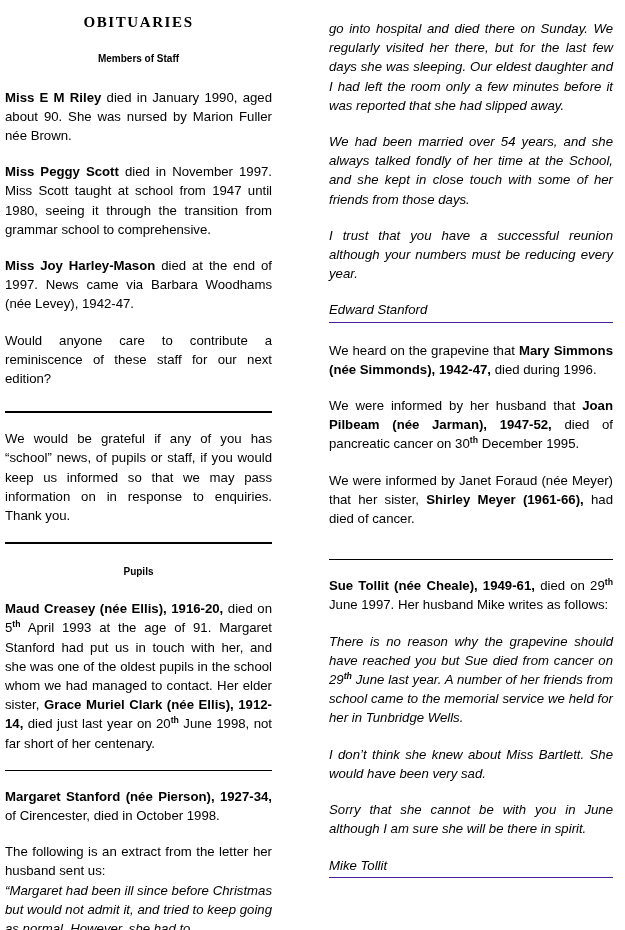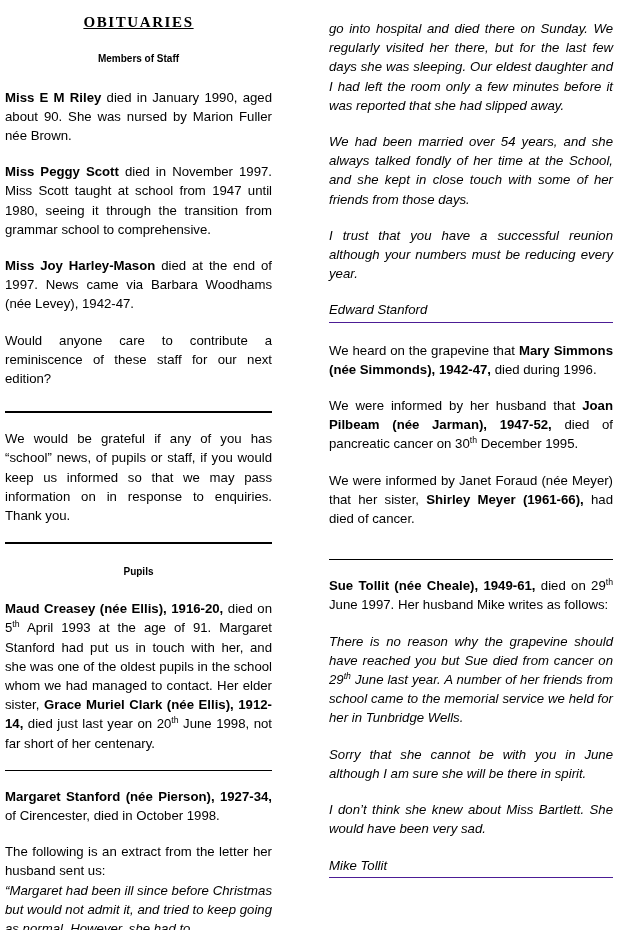--- a/index.html
+++ b/index.html
@@ -35,21 +35,20 @@
   }
   h1.doc-title {
     font-family: "Liberation Serif", serif;
     font-size: 15px;
     font-weight: bold;
     letter-spacing: 1.6px;
     text-align: center;
     margin: 0 0 22px 0;
     padding: 0;
     line-height: 1.1;
-    text-decoration: underline;
   }
   h2.section-head {
     font-size: 10px;
     font-weight: bold;
     text-align: center;
     margin: 0 0 24px 0;
     padding: 0;
     line-height: 1.1;
   }
   h2.section-head.pupils {
@@ -70,20 +69,21 @@
   p.italic {
     font-style: italic;
   }
   b, strong {
     font-weight: bold;
   }
   sup {
     font-size: 0.66em;
     vertical-align: super;
     line-height: 0;
+    font-weight: bold;
   }
   hr.rule {
     border: none;
     border-top: 2px solid #000;
     margin: 0 0 16px 0;
     height: 0;
   }
   hr.rule-thin {
     border: none;
     border-top: 1px solid #000;
@@ -160,21 +160,21 @@
 
     <p><span>We were informed by Janet Foraud (née Meyer) that her sister, </span><b>Shirley Meyer (1961-66),</b><span> had died of cancer.</span></p>
 
     <div class="spacer-md"></div>
     <hr class="rule-thin">
 
     <p><b>Sue Tollit (née Cheale), 1949-61,</b><span> died on </span><span>29</span><sup>th</sup><span> June 1997.  Her husband Mike writes as follows:</span></p>
 
     <p class="italic"><span>There is no reason why the grapevine should have reached you but Sue died from cancer on </span><span>29</span><sup>th</sup><span> June last year.  A number of her friends from school came to the memorial service we held for her in Tunbridge Wells.</span></p>
 
+    <p class="italic">I don’t think she knew about Miss Bartlett.  She would have been very sad.</p>
+
     <p class="italic">Sorry that she cannot be with you in June although I am sure she will be there in spirit.</p>
-
-    <p class="italic">I don’t think she knew about Miss Bartlett.  She would have been very sad.</p>
 
     <div class="sig">Mike Tollit</div>
 
   </div>
 
 </div>
 
 </body></html>

